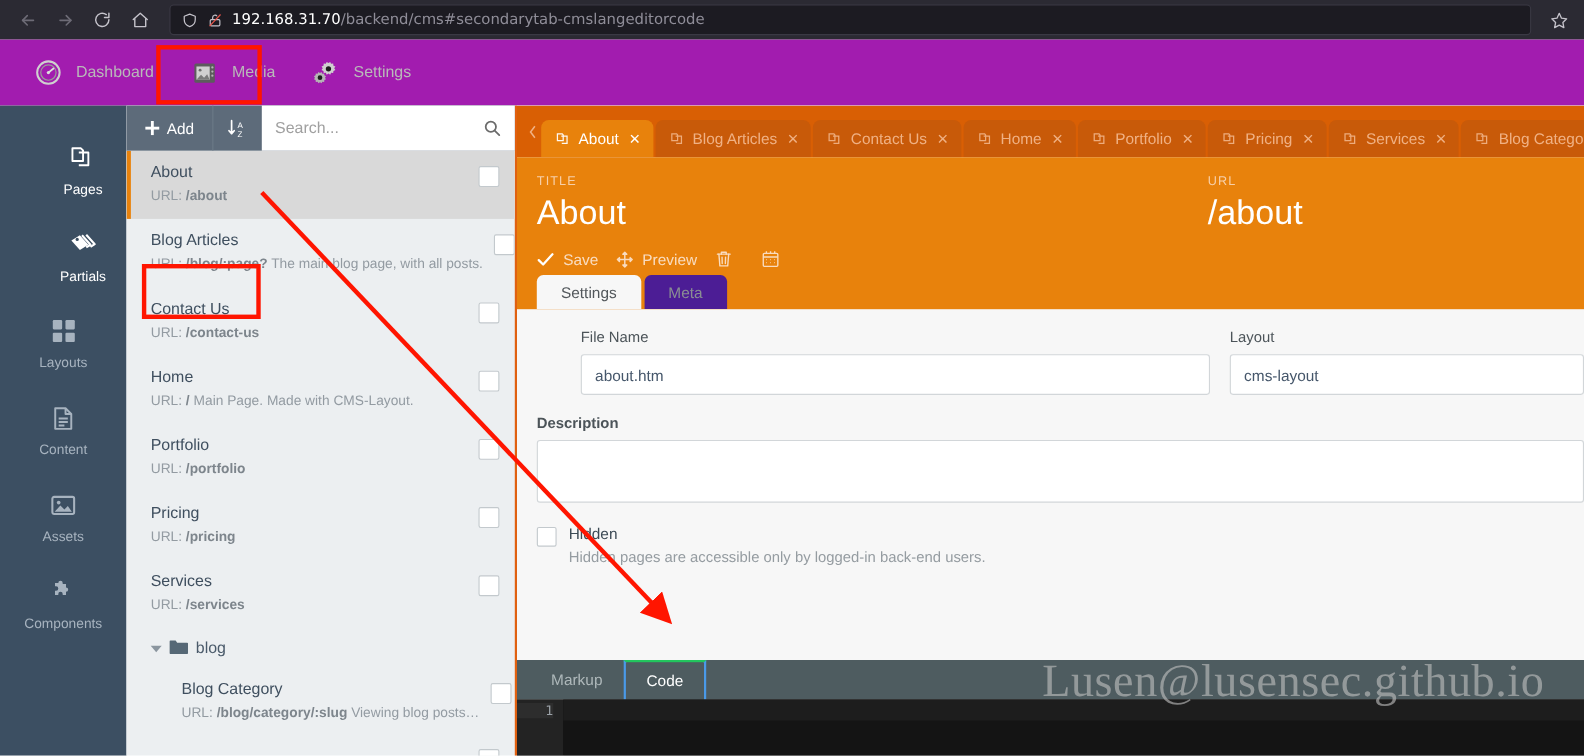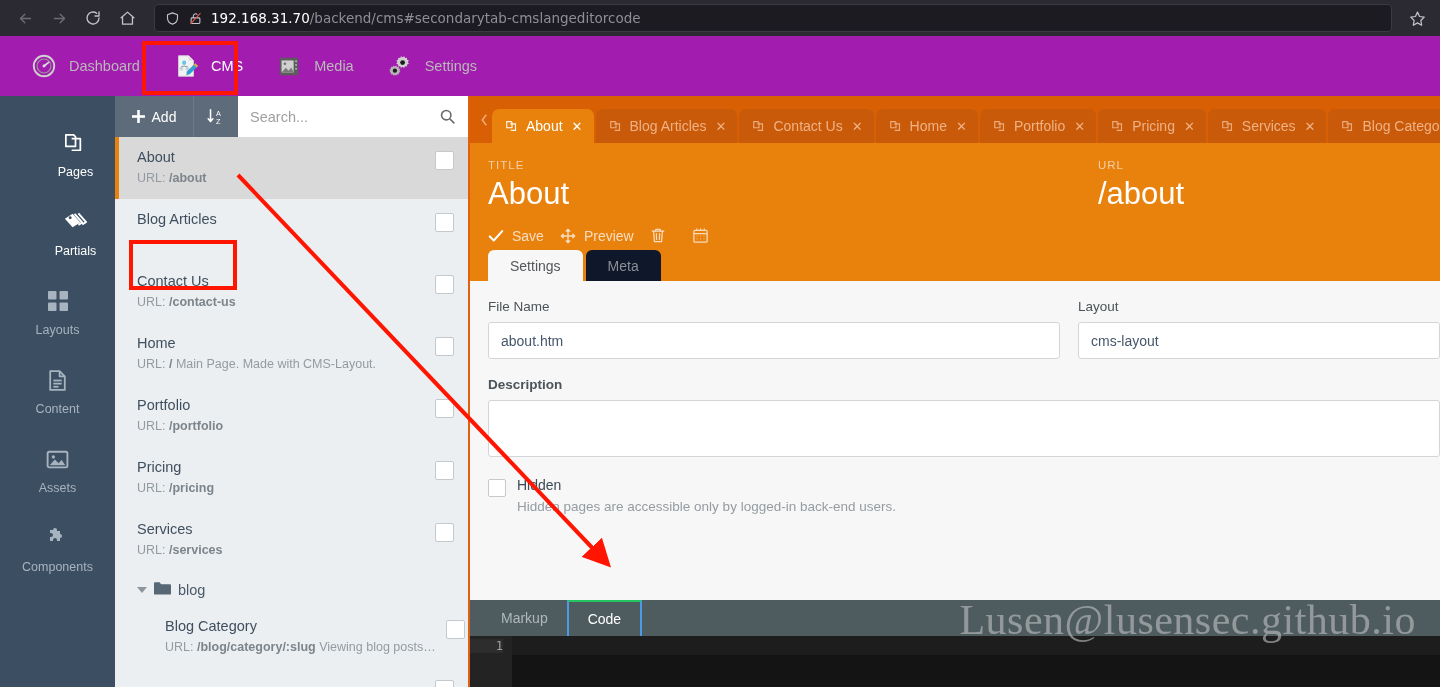--- a/index.html
+++ b/index.html
@@ -170,27 +170,27 @@
     display: flex; align-items: center; gap: 8px;
     color: #f9dcc0; font-size: 14px; padding: 6px 16px 6px 0;
   }
   .oh-btn.icononly { padding-right: 26px; }
 
   
   .subtabs { display: flex; align-items: flex-end; padding-left: 18px; height: 31px; background: #e8820c; }
   .subtab {
     height: 31px; padding: 0 22px; display: flex; align-items: center;
     font-size: 14px; border-radius: 6px 6px 0 0;
-    background: #0f172a; color: #8a8f93; margin-right: 3px;
+    background: #4c1d95; color: #8a8f93; margin-right: 3px;
   }
   .subtab.active { background: #f7f7f7; color: #52575b; }
 
   
   .formpanel { background: #f7f7f7; padding: 18px 0 0 0; flex: 1 1 auto; overflow: hidden; }
-  .form-row { display: flex; padding: 0 0 0 18px; }
+  .form-row { display: flex; padding: 0 0 0 18px; margin-left: 40px; }
   .fld { display: flex; flex-direction: column; }
   .fld.filename { width: 590px; flex: 0 0 590px; padding-right: 18px; }
   .fld.layout { flex: 1 1 auto; padding-right: 0; }
   .fld-label { font-size: 13.5px; color: #4c5459; margin-bottom: 8px; }
   .fld-input {
     height: 37px; background: #ffffff; border: 1px solid #d2d6d9;
     border-radius: 3px; display: flex; align-items: center;
     padding: 0 12px; font-size: 14px; color: #46576b;
   }
   .fld-desc { padding: 18px 0 0 18px; font-weight: bold; }
@@ -226,21 +226,21 @@
     width: 42px; flex: 0 0 42px; background: #232323;
     color: #9aa0a6; font-size: 12px; font-family: "DejaVu Sans Mono", monospace;
     text-align: right; padding: 3px 9px 0 0;
   }
   .ed-gutter .ln1 { background: #2d2d2d; display: block; }
   .ed-area { flex: 1 1 auto; background: #141414; position: relative; }
   .ed-area .curline { position: absolute; left: 0; right: 0; top: 0; height: 19px; background: #1d1d1d; }
 
   
   .watermark {
-    position: absolute; right: 24px; top: 596px;
+    position: absolute; right: 36px; top: 596px;
     font-family: "Liberation Serif", serif;
     font-size: 42px; color: rgba(190,190,190,0.62);
     letter-spacing: .5px; z-index: 50; pointer-events: none;
     white-space: nowrap;
   }
 </style>
 </head>
 <body>
 
 <div class="browser-bar">
@@ -295,36 +295,20 @@
       <svg width="26" height="26" viewBox="0 0 28 28">
         <circle cx="14" cy="14" r="11" fill="none" stroke="#cfcfcf" stroke-width="2"></circle>
         <circle cx="14" cy="14" r="7.5" fill="none" stroke="#9a9a9a" stroke-width="1.2"></circle>
         <line x1="14" y1="14" x2="19" y2="10" stroke="#dddddd" stroke-width="1.8" stroke-linecap="round"></line>
         <circle cx="14" cy="14" r="1.6" fill="#dddddd"></circle>
       </svg>
     </span>
     <span>Dashboard</span>
   </div>
 
-  <div class="topnav-item active">
-    <span class="topnav-icon">
-      <svg width="26" height="26" viewBox="0 0 28 28">
-        <path d="M6 3h11l5 5v17H6z" fill="#f2f2f2" stroke="#d6d6d6" stroke-width="1"></path>
-        <path d="M17 3v5h5z" fill="#d9d9d9"></path>
-        <circle cx="12" cy="10.5" r="2.3" fill="#67c5e8"></circle>
-        <circle cx="9" cy="17" r="2.2" fill="#c9d4da"></circle>
-        <circle cx="15.5" cy="17" r="2.2" fill="#c9d4da"></circle>
-        <path d="M12 12.8v1.6M12 14.4H9.3v.6M12 14.4h3.3v.6" stroke="#9fb0ba" stroke-width="1"></path>
-        <path d="M24 11l3 3-9 9-4 1 1-4z" fill="#2f9fd4"></path>
-        <path d="M24 11l3 3-1.7 1.7-3-3z" fill="#e8a33d"></path>
-        <path d="M15 24l-1 1 1-4z" fill="#f0d9a8"></path>
-      </svg>
-    </span>
-    <span>CMS</span>
-  </div>
 
   <div class="topnav-item">
     <span class="topnav-icon">
       <svg width="26" height="26" viewBox="0 0 28 28">
         <rect x="4" y="5" width="20" height="19" rx="1.5" fill="#5c5c5c"></rect>
         <rect x="6" y="8" width="13" height="13" fill="#d0d0d0"></rect>
         <circle cx="9.6" cy="11.6" r="1.4" fill="#6e6e6e"></circle>
         <path d="M6 21l4.5-5 3 3 3-3.5 2.5 5.5z" fill="#7a7a7a"></path>
         <circle cx="21.6" cy="9" r="1.1" fill="#b5b5b5"></circle>
         <circle cx="21.6" cy="13" r="1.1" fill="#b5b5b5"></circle>
@@ -457,20 +441,21 @@
         <div class="pi-body">
           <div class="pi-title">About</div>
           <div class="pi-sub"><span>URL:</span> <b>/about</b> <span></span></div>
         </div>
         <div class="pi-check"></div>
       </div>
 
       <div class="page-item">
         <div class="pi-body">
           <div class="pi-title">Blog Articles</div>
+          <div class="pi-sub"><span>URL:</span> <b>/blog/:page?</b> <span>The main blog page, with all posts.</span></div>
         </div>
         <div class="pi-check"></div>
       </div>
 
       <div class="page-item">
         <div class="pi-body">
           <div class="pi-title">Contact Us</div>
           <div class="pi-sub"><span>URL:</span> <b>/contact-us</b> <span></span></div>
         </div>
         <div class="pi-check"></div>

